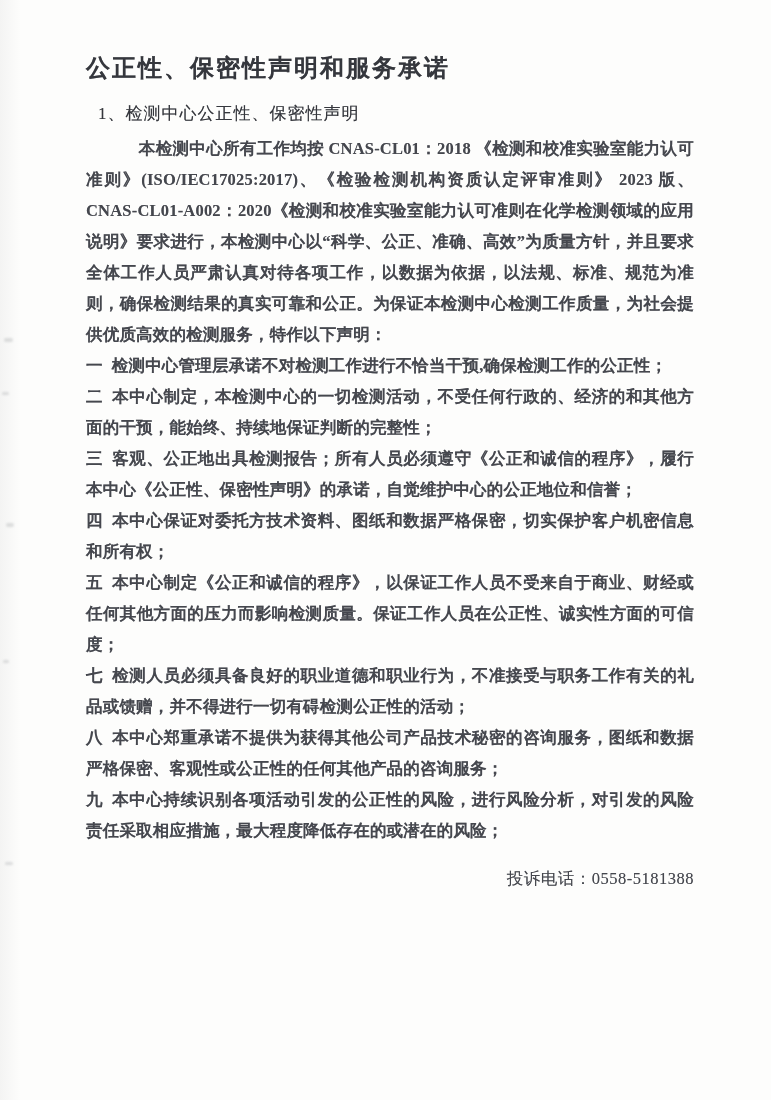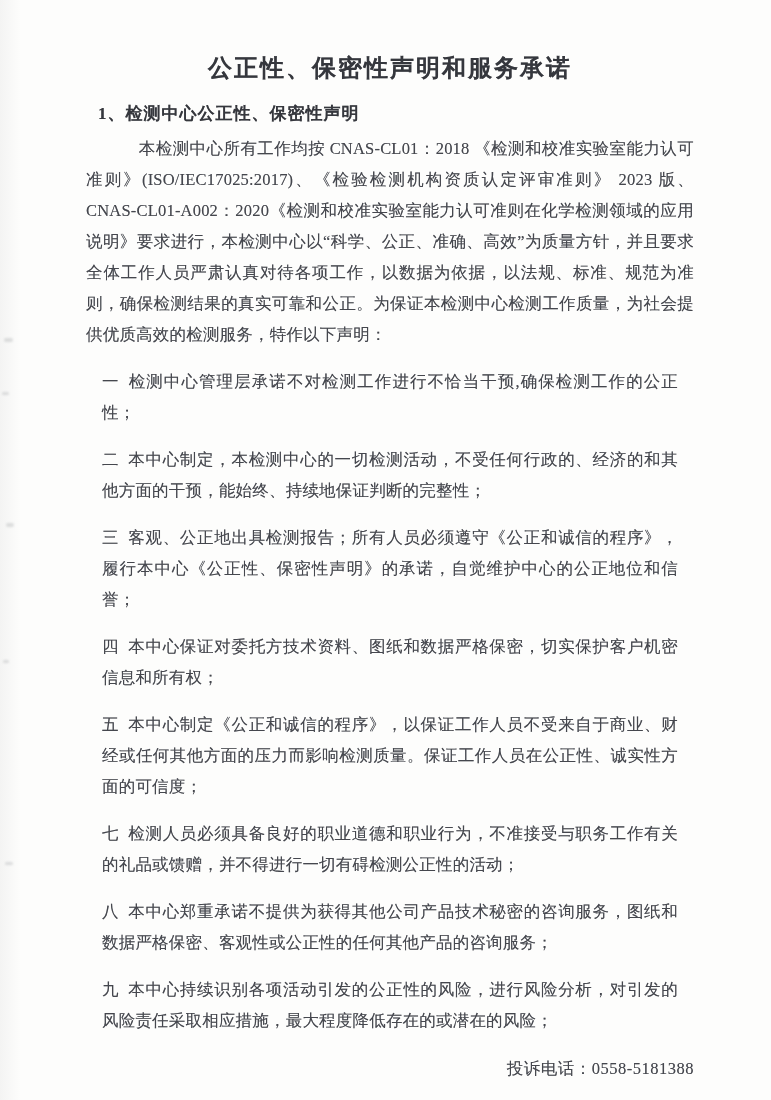--- a/index.html
+++ b/index.html
@@ -29,48 +29,49 @@
   .speck.s4{left:3px;top:660px;width:6px;height:3px;}
   .speck.s5{left:5px;top:862px;width:8px;height:3px;}
 
   .page{
     padding:52px 77px 0 86px;
   }
   h1.doc-title{
     margin:0 0 18px 0;
     font-size:24px;
     font-weight:bold;
-    text-align:center;
+    text-align:left;
     letter-spacing:2px;
     color:var(--ink-strong);
     text-shadow:0 0 .5px rgba(53,55,61,.55);
   }
   h2.section-heading{
     margin:0 0 8px 0;
     padding-left:12px;
     font-size:17px;
-    font-weight:bold;
+    font-weight:normal;
     letter-spacing:1px;
     color:var(--ink-strong);
     text-shadow:0 0 .4px rgba(53,55,61,.5);
   }
   .body-text{
     width:608px;
     font-size:16.5px;
     line-height:31px;
     letter-spacing:.2px;
     text-align:justify;
     text-shadow:0 0 .4px rgba(69,71,78,.45);
+    font-weight:bold;
   }
   p.intro{
     margin:0;
     text-indent:3.2em;
   }
   p.item{
-    margin:16px;
+    margin:0;
   }
   p.item .num{
     margin-right:.55em;
   }
   .footer-line{
     width:608px;
     margin-top:17px;
     font-size:16.5px;
     line-height:31px;
     letter-spacing:.5px;

